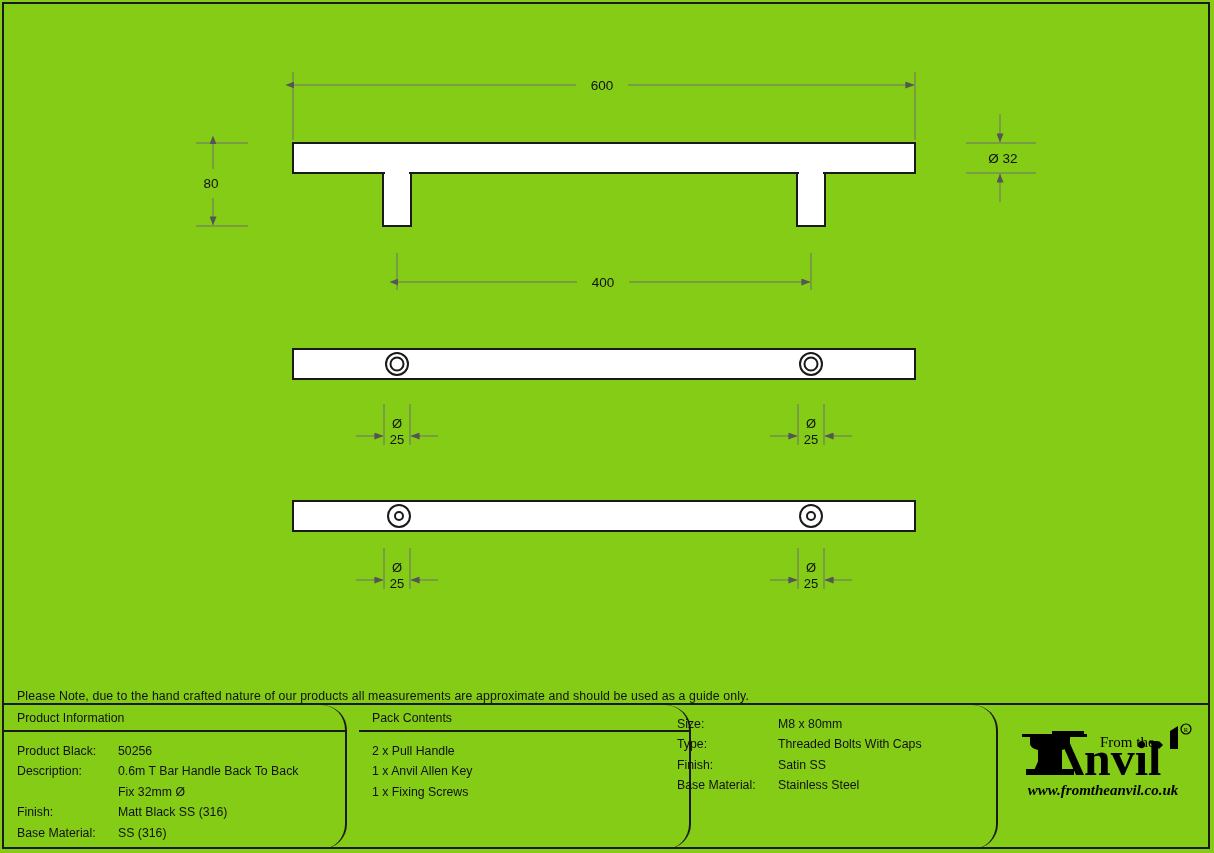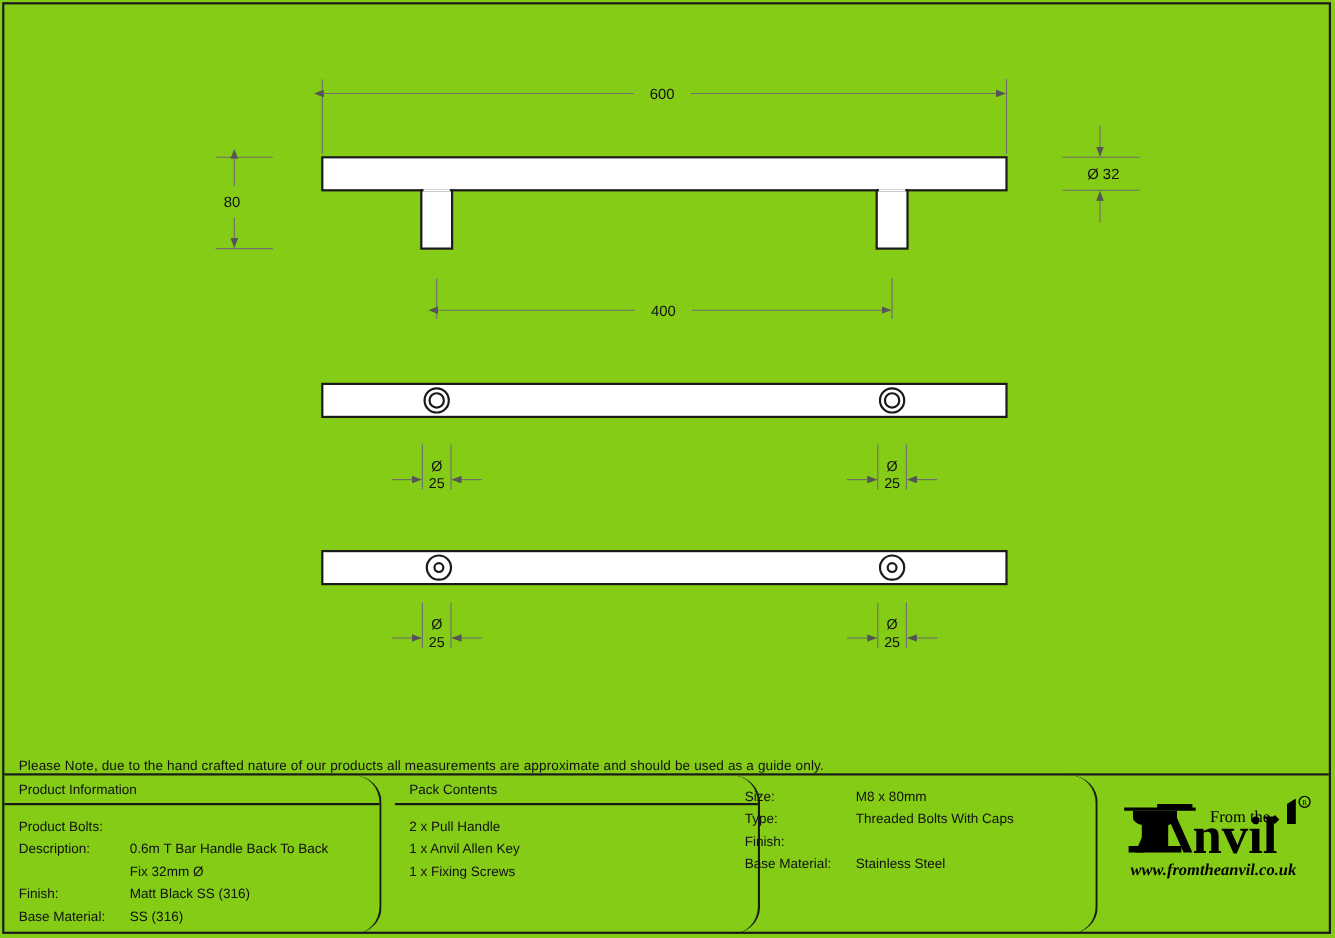--- a/index.html
+++ b/index.html
@@ -255,21 +255,22 @@
     <div id="note-row">
       <span id="note-text">Please Note, due to the hand crafted nature of our products all measurements are approximate and should be used as a guide only.</span>
     </div>
 
     <div id="table-area">
 
       <div class="tbl-col divided" style="left:0; width:343px;">
         <div class="col-header">Product Information</div>
         <div class="col-body">
           <div class="kv-row">
-            <span class="kv-key">Product Bolts:</span>
+            <span class="kv-key">Product Black:</span>
+            <span class="kv-val">50256</span>
           </div>
           <div class="kv-row">
             <span class="kv-key">Description:</span>
             <span class="kv-val">0.6m T Bar Handle Back To Back</span>
           </div>
           <div class="kv-val-cont">Fix 32mm Ø</div>
           <div class="kv-row">
             <span class="kv-key">Finish:</span>
             <span class="kv-val">Matt Black SS (316)</span>
           </div>
@@ -294,20 +295,21 @@
           <div class="kv-row">
             <span class="kv-key">Size:</span>
             <span class="kv-val">M8 x 80mm</span>
           </div>
           <div class="kv-row">
             <span class="kv-key">Type:</span>
             <span class="kv-val">Threaded Bolts With Caps</span>
           </div>
           <div class="kv-row">
             <span class="kv-key">Finish:</span>
+            <span class="kv-val">Satin SS</span>
           </div>
           <div class="kv-row">
             <span class="kv-key">Base Material:</span>
             <span class="kv-val">Stainless Steel</span>
           </div>
         </div>
       </div>
 
       <div id="logo-cell">
         <div id="logo-wrap">

